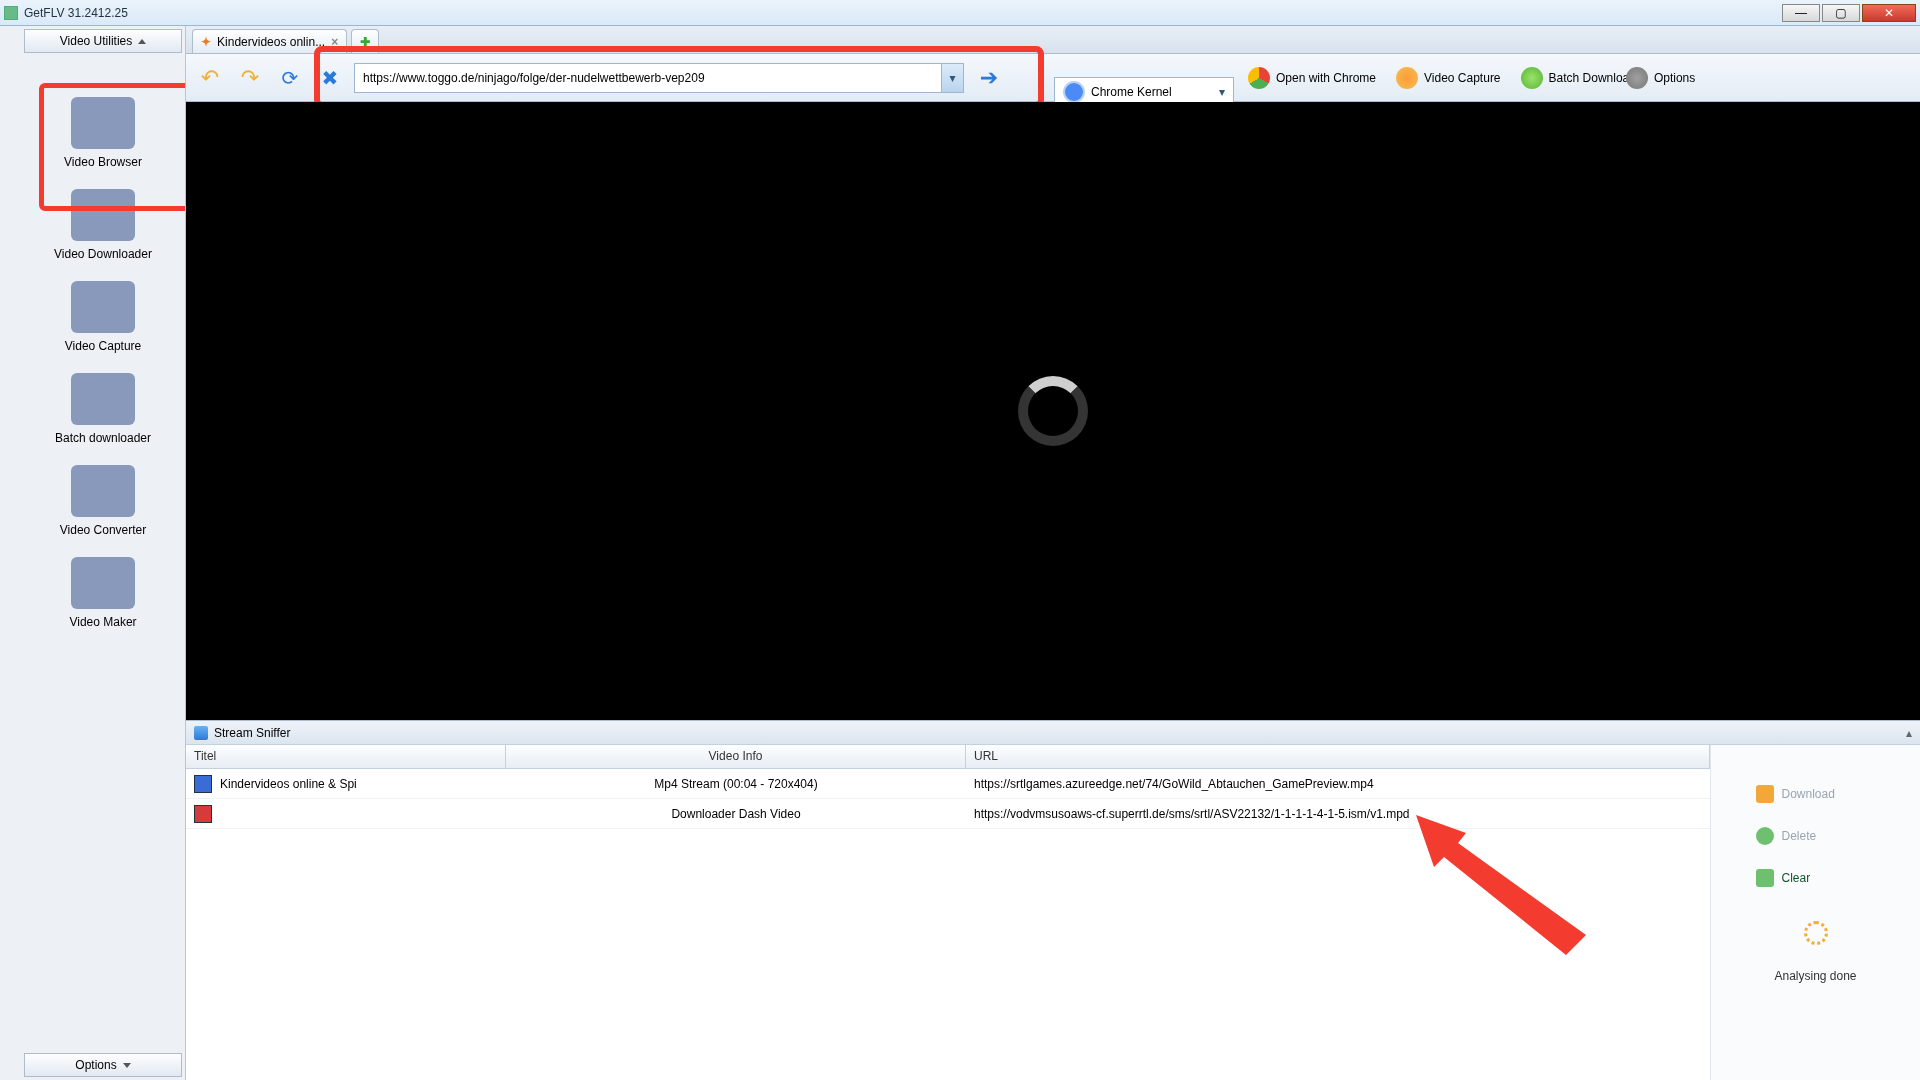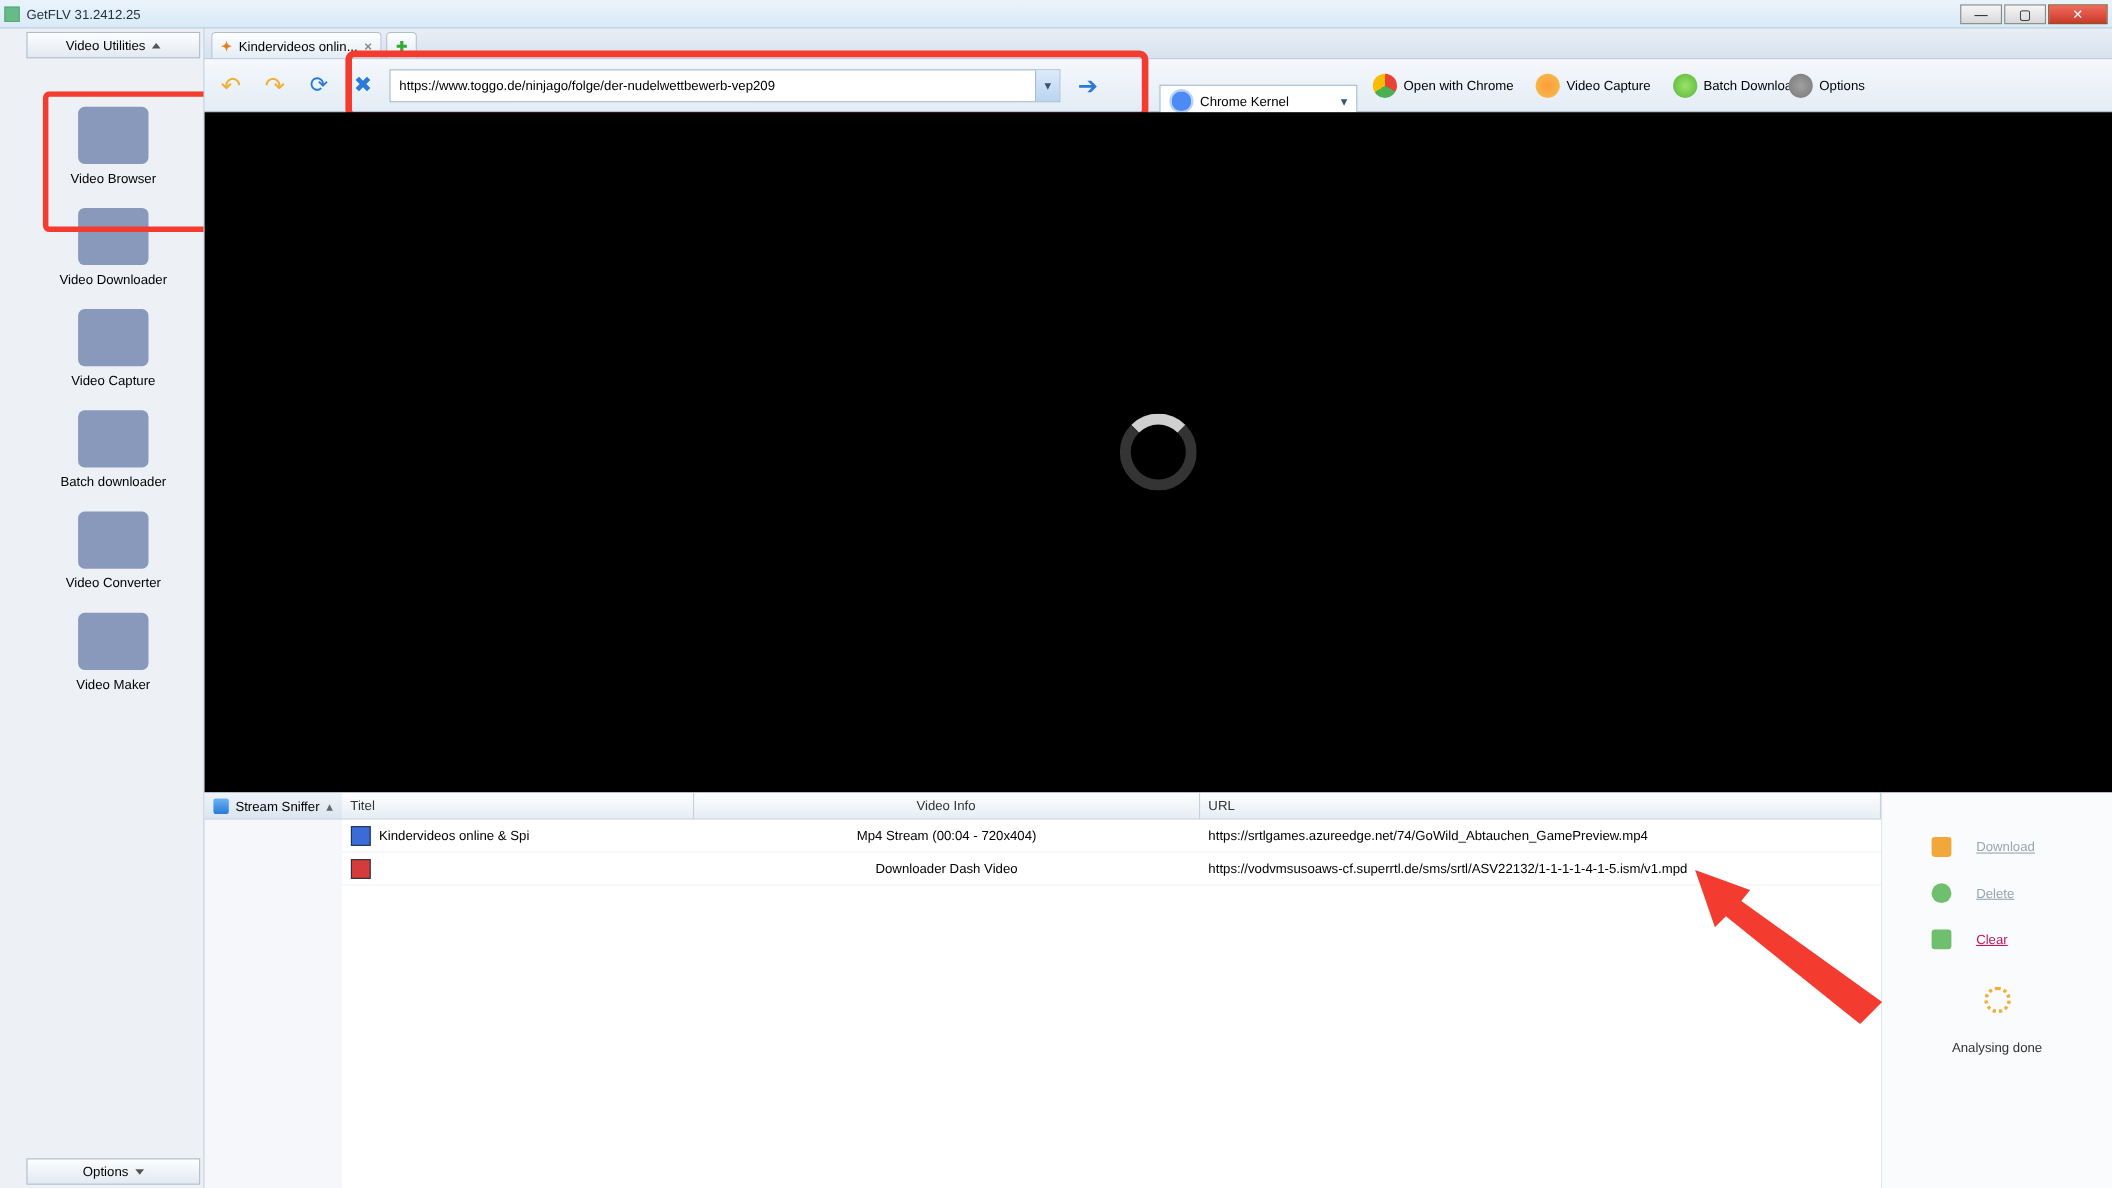--- a/index.html
+++ b/index.html
@@ -50,35 +50,35 @@
 .kernel { height:30px; border:1px solid #9db8ce; background:#fff; display:flex; align-items:center; padding:0 8px; gap:6px; min-width:180px; }
 .kernel .dd { margin-left:auto; color:#357; }
 .toolbtn { display:flex; align-items:center; gap:6px; height:32px; padding:0 6px; }
 .ticon { width:22px;height:22px;border-radius:50%; }
 
 
 .viewport { flex:1; background:#000; position:relative; }
 .spinner { position:absolute; left:50%; top:50%; width:70px; height:70px; margin:-35px 0 0 -35px; border:10px solid #343434; border-top-color:#cfcfcf; border-radius:50%; }
 
 
-.sniff { height:360px; border-top:1px solid #aebccd; background:#f5f7fa; display:flex; flex-direction:row; }
+.sniff { height:360px; border-top:1px solid #aebccd; background:#f5f7fa; display:flex; flex-direction:column; }
 .sniffhdr { height:24px; background:linear-gradient(#eef3f9,#dbe5ef); border-bottom:1px solid #c3d0de; display:flex; align-items:center; padding:0 8px; gap:6px; }
 .sniffhdr .up { margin-left:auto; color:#666; }
 .sniffbody { flex:1; display:flex; }
 .grid { flex:1; background:#fff; }
 .ghead { display:flex; height:24px; background:linear-gradient(#fdfeff,#e7edf4); border-bottom:1px solid #c3d0de; }
 .gh { border-right:1px solid #c3d0de; padding:4px 8px; color:#333; }
 .gh.c1{ width:320px; } .gh.c2{ width:460px; text-align:center;} .gh.c3{ flex:1; }
 .grow { display:flex; height:30px; align-items:center; border-bottom:1px solid #f0f2f5; }
 .gc { padding:0 8px; overflow:hidden; white-space:nowrap; text-overflow:ellipsis; }
 .gc.c1{ width:320px; display:flex; align-items:center; gap:8px;} .gc.c2{ width:460px; text-align:center;} .gc.c3{ flex:1; }
 .thumb { width:18px;height:18px; background:#3b6bd6; border:1px solid #234; }
 .thumb.red { background:#d63b3b; }
 .sideactions { width:210px; background:#fafbfc; border-left:1px solid #e2e7ee; display:flex; flex-direction:column; align-items:center; padding-top:40px; gap:24px; }
-.sa { display:flex; align-items:center; gap:23px; color:#9aa5b1; min-width:120px;text-decoration:underline; }
+.sa { display:flex; align-items:center; gap:8px; color:#9aa5b1; min-width:120px; }
 .sa .sic { width:18px;height:18px;border-radius:3px; }
 .sloader { width:24px;height:24px; border:3px dotted #f0b038; border-radius:50%; margin-top:10px; }
 .stext { color:#333; }
 
 
 .i-browser{background:linear-gradient(#8fd0ff,#2a7ad9);} 
 .i-download{background:linear-gradient(#8fd0ff,#2a7ad9);} 
 .i-capture{background:linear-gradient(#aee9b8,#4bb260);} 
 .i-batch{background:linear-gradient(#c9f09a,#77c23a);} 
 .i-convert{background:linear-gradient(#77c7f5,#1a8ad0);} 
@@ -228,21 +228,21 @@
 
         <div class="sideactions">
           <div class="sa">
             <span class="sic" style="background:#f2a73b"></span>
             <span>Download</span>
           </div>
           <div class="sa">
             <span class="sic" style="background:#6ec06e;border-radius:50%"></span>
             <span>Delete</span>
           </div>
-          <div class="sa" style="color:#be185d">
+          <div class="sa" style="color:#14532d">
             <span class="sic" style="background:#6ec06e"></span>
             <span>Clear</span>
           </div>
           <div class="sloader"></div>
           <div class="stext">Analysing done</div>
         </div>
       </div>
     </div>
 
   </div>

